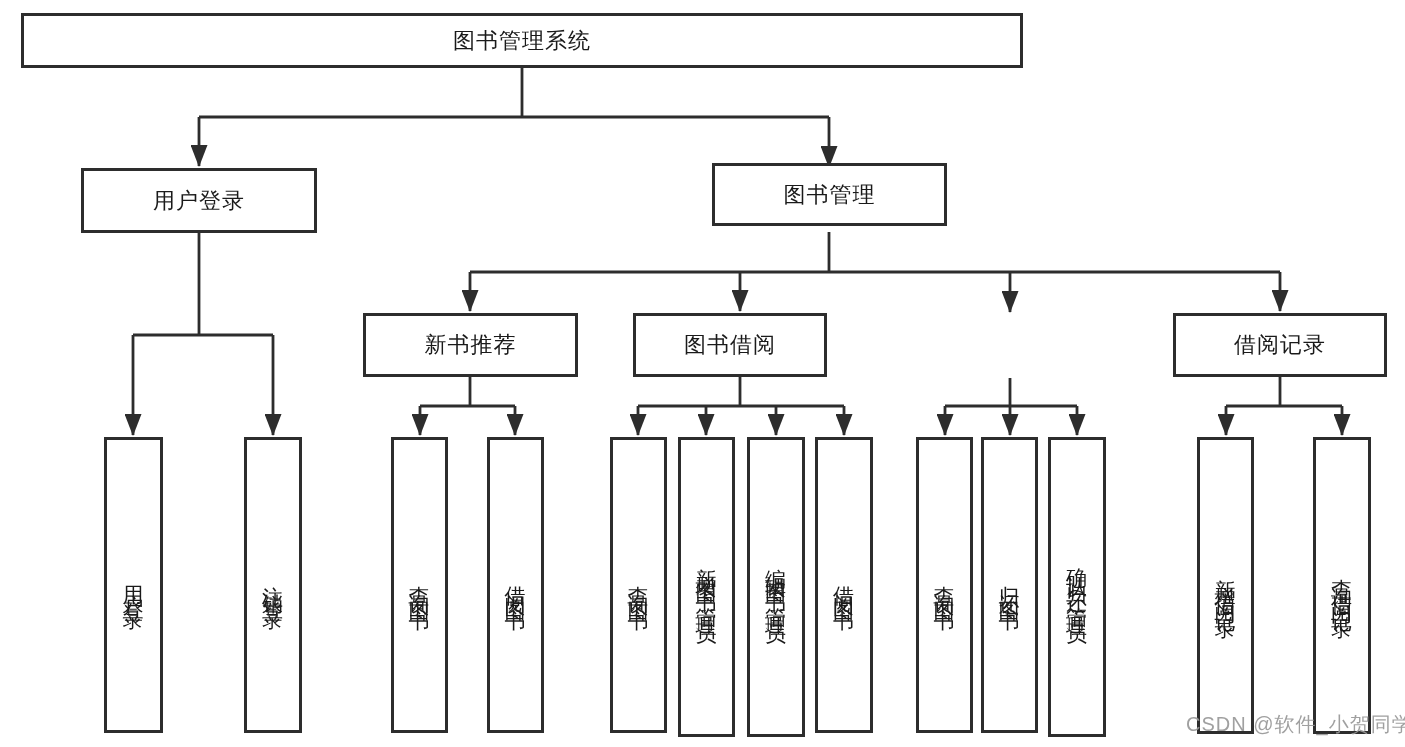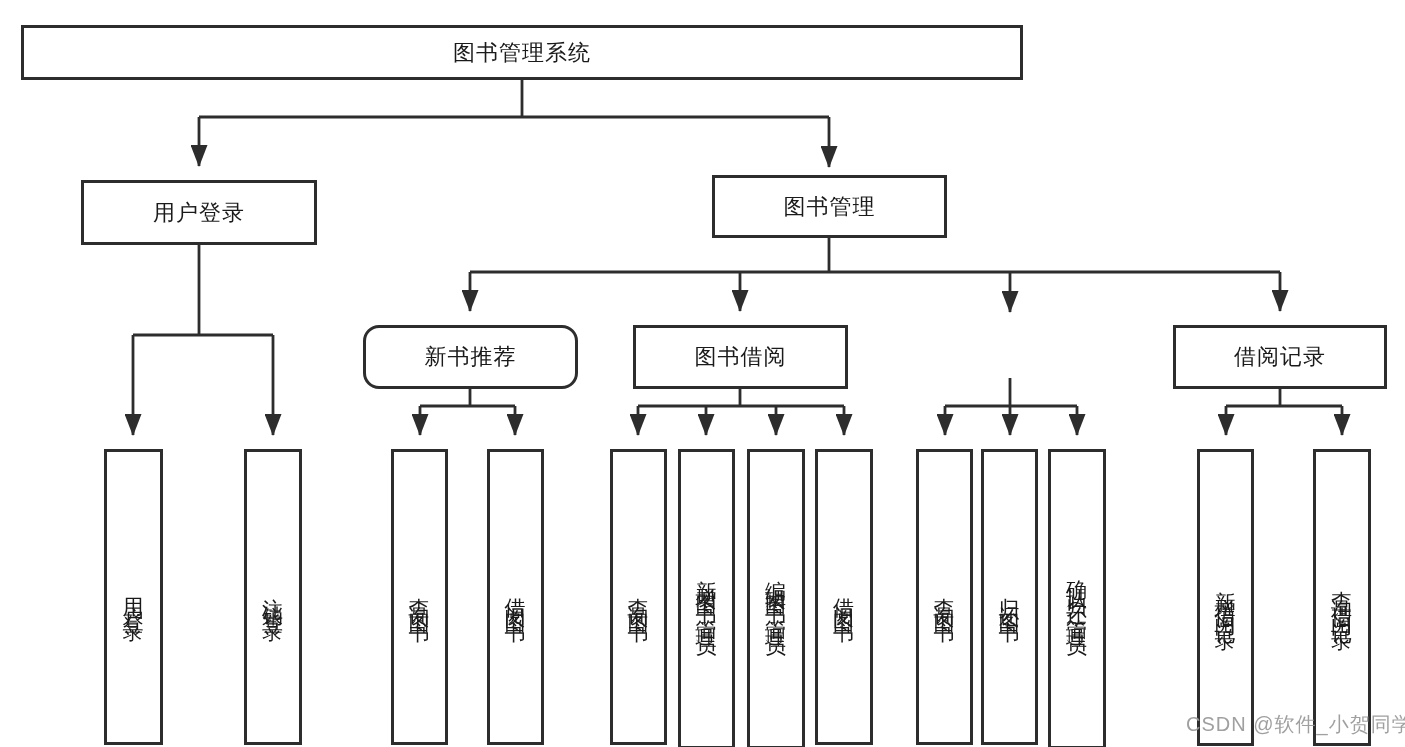--- a/index.html
+++ b/index.html
@@ -4,21 +4,21 @@
 <style>
   html,body{margin:0;padding:0;background:#ffffff;}
   #canvas{
     position:relative;width:1405px;height:747px;background:#ffffff;overflow:hidden;
     font-family:"Liberation Sans","DejaVu Sans",sans-serif;color:#1a1a1a;
   }
   #wires{position:absolute;left:0;top:0;width:1405px;height:747px;z-index:1;}
   .box{
     position:absolute;box-sizing:border-box;background:#ffffff;border:3px solid #2d2d2d;
     display:flex;align-items:center;justify-content:center;z-index:2;
-    font-size:22px;letter-spacing:1px;white-space:nowrap;margin-top:12px;
+    font-size:22px;letter-spacing:1px;white-space:nowrap;
   }
   .leaf{
     writing-mode:vertical-lr;text-orientation:mixed;
     font-size:21px;letter-spacing:8px;line-height:1;
     white-space:normal;
   }
   #watermark{
     position:absolute;z-index:5;left:1186px;top:711px;
     font-size:20px;letter-spacing:1px;color:rgba(152,152,152,0.92);
     white-space:nowrap;
@@ -77,22 +77,22 @@
       <path d="M1226,406 V435" marker-end="url(#arrow)"></path>
       <path d="M1342,406 V435" marker-end="url(#arrow)"></path>
     </g>
   </svg>
 
   <div class="box" style="left:21px;top:13px;width:1002px;height:55px;">图书管理系统</div>
 
   <div class="box" style="left:81px;top:168px;width:236px;height:65px;">用户登录</div>
   <div class="box" style="left:712px;top:163px;width:235px;height:63px;">图书管理</div>
 
-  <div class="box" style="left:363px;top:313px;width:215px;height:64px;border-radius:16px;">新书推荐</div>
-  <div class="box" style="left:633px;top:313px;width:215px;height:64px;">图书借阅</div>
+  <div class="box" style="left:363px;top:313px;width:215px;height:64px;">新书推荐</div>
+  <div class="box" style="left:633px;top:313px;width:194px;height:64px;">图书借阅</div>
   <div class="box" style="left:1173px;top:313px;width:214px;height:64px;">借阅记录</div>
 
   <div class="box leaf" style="left:104px;top:437px;width:59px;height:296px;">用户登录</div>
   <div class="box leaf" style="left:244px;top:437px;width:58px;height:296px;">注销登录</div>
 
   <div class="box leaf" style="left:391px;top:437px;width:57px;height:296px;">查询图书</div>
   <div class="box leaf" style="left:487px;top:437px;width:57px;height:296px;">借阅图书</div>
 
   <div class="box leaf" style="left:610px;top:437px;width:57px;height:296px;">查询图书</div>
   <div class="box leaf" style="left:678px;top:437px;width:57px;height:300px;">新增图书（管理员）</div>

